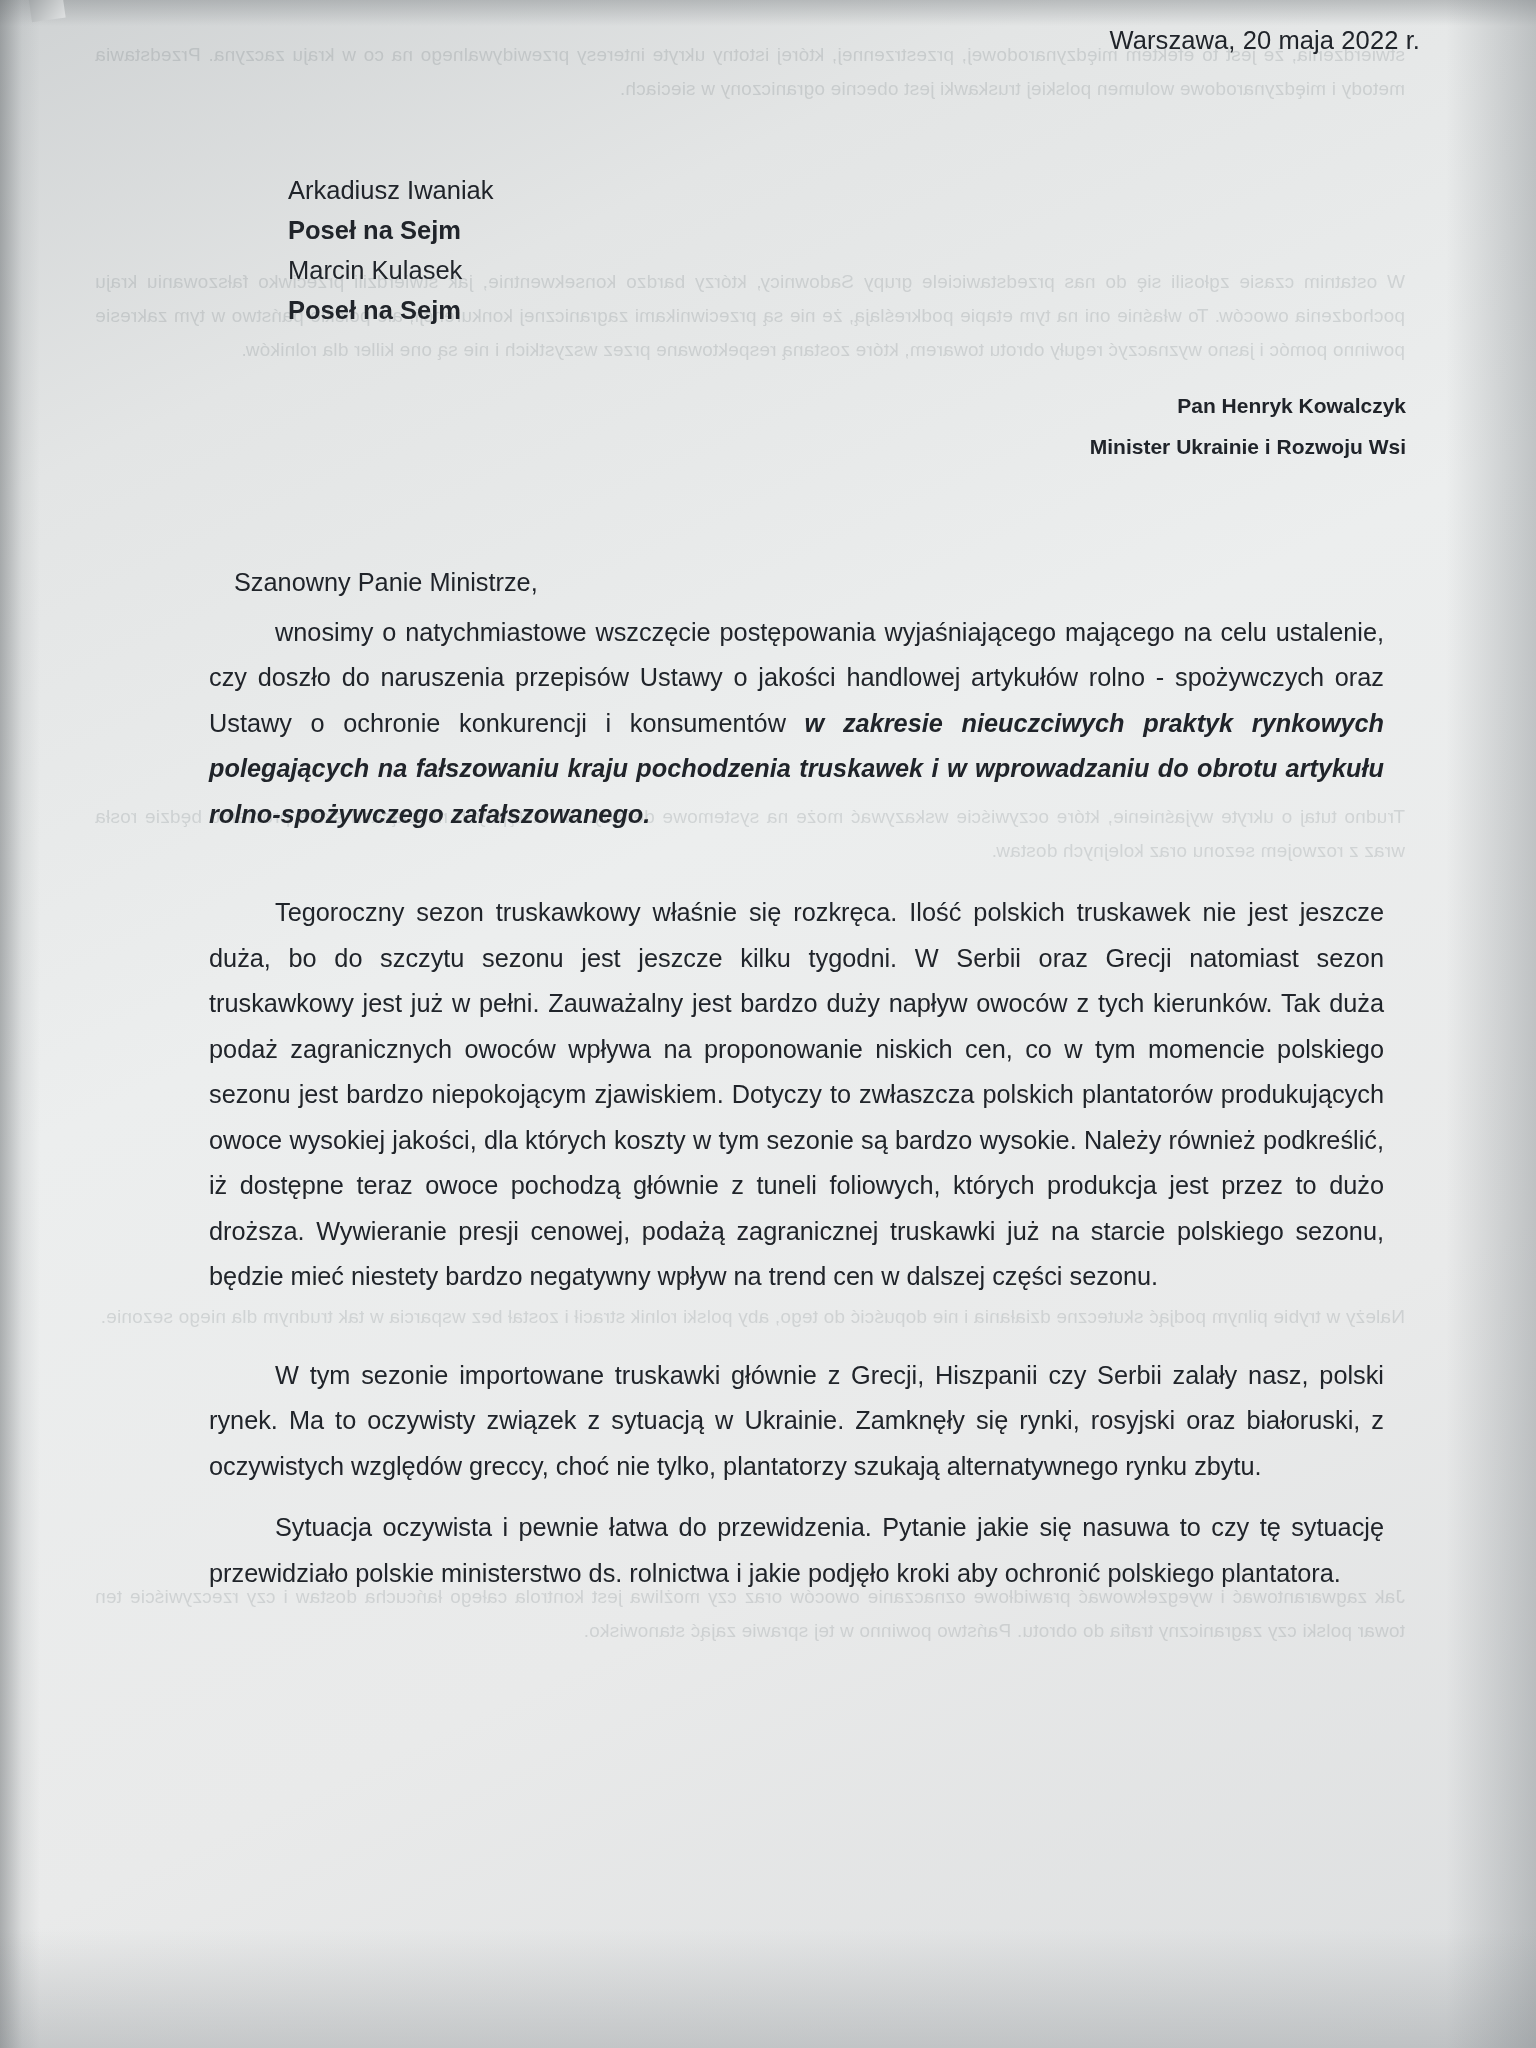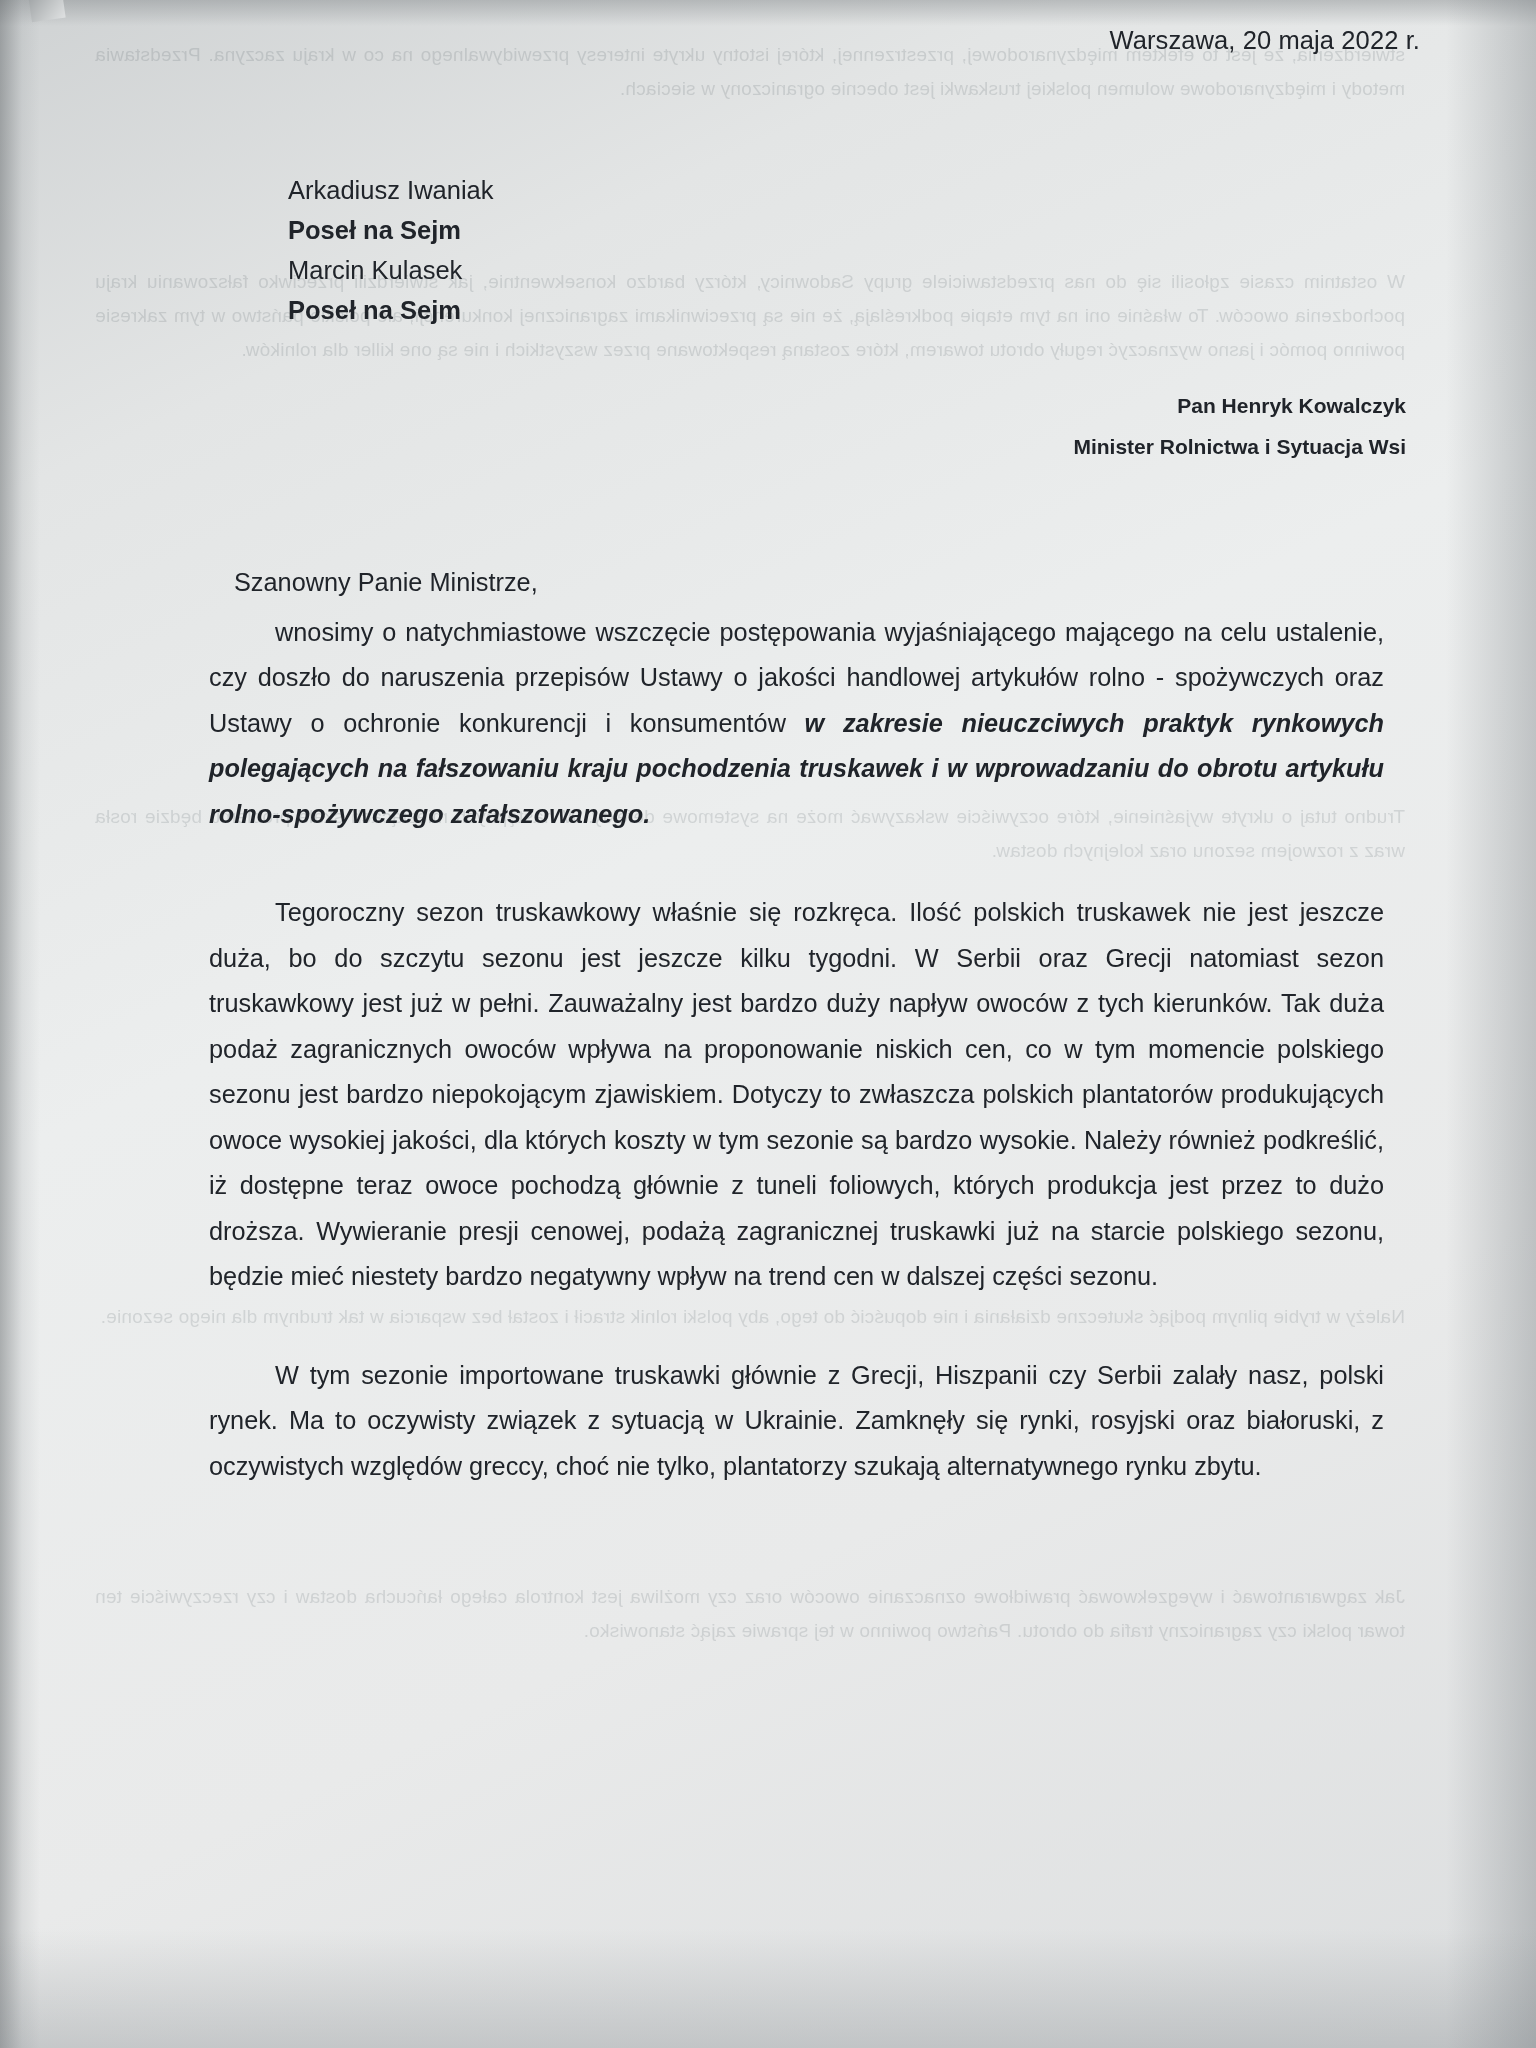--- a/index.html
+++ b/index.html
@@ -151,28 +151,29 @@
 
     <div class="sender">
       <div>Arkadiusz Iwaniak</div>
       <div class="strong">Poseł na Sejm</div>
       <div>Marcin Kulasek</div>
       <div class="strong">Poseł na Sejm</div>
     </div>
 
     <div class="recipient">
       <div>Pan Henryk Kowalczyk</div>
-      <div>Minister Rolnictwa i Sytuacja Wsi</div>
+      <div>Minister Ukrainie i Rozwoju Wsi</div>
     </div>
 
     <div class="body">
       <p class="salute">Szanowny Panie Ministrze,</p>
       <p class="p-indent"><span>wnosimy o natychmiastowe wszczęcie postępowania wyjaśniającego mającego na celu ustalenie, czy doszło do naruszenia przepisów Ustawy o jakości handlowej artykułów rolno - spożywczych oraz Ustawy o ochronie konkurencji i konsumentów </span><em class="bi">w zakresie nieuczciwych praktyk rynkowych polegających na fałszowaniu kraju pochodzenia truskawek i w wprowadzaniu do obrotu artykułu rolno-spożywczego zafałszowanego.</em></p>
       <div class="gap"></div>
       <p class="p-indent">Tegoroczny sezon truskawkowy właśnie  się rozkręca. Ilość polskich truskawek nie jest jeszcze duża, bo do szczytu sezonu jest jeszcze kilku tygodni. W Serbii oraz Grecji natomiast sezon truskawkowy jest już w pełni. Zauważalny jest bardzo duży napływ owoców z tych kierunków. Tak duża podaż zagranicznych owoców wpływa na proponowanie niskich cen, co w tym momencie polskiego sezonu jest bardzo niepokojącym zjawiskiem. Dotyczy to zwłaszcza polskich plantatorów produkujących owoce wysokiej jakości, dla których koszty w tym sezonie są bardzo wysokie. Należy również podkreślić, iż dostępne teraz owoce pochodzą głównie z tuneli foliowych, których produkcja jest przez to dużo droższa. Wywieranie presji cenowej, podażą zagranicznej truskawki już na starcie polskiego sezonu, będzie mieć niestety bardzo negatywny wpływ na trend  cen w dalszej części sezonu.</p>
       <div class="gap"></div>
       <p class="p-indent">W tym sezonie importowane truskawki głównie z Grecji, Hiszpanii czy Serbii zalały nasz, polski rynek. Ma to oczywisty związek z sytuacją w Ukrainie. Zamknęły się rynki, rosyjski oraz białoruski,  z oczywistych względów greccy, choć nie tylko, plantatorzy szukają alternatywnego rynku zbytu.</p>
       <div class="gap-sm"></div>
+      <p class="p-indent">Sytuacja oczywista i pewnie łatwa do przewidzenia. Pytanie jakie się nasuwa to czy tę sytuację przewidziało polskie ministerstwo ds. rolnictwa i jakie podjęło kroki aby ochronić polskiego plantatora.</p>
       <div class="gap"></div>
     </div>
 
   </div>
 </div>
 
 </body></html>

